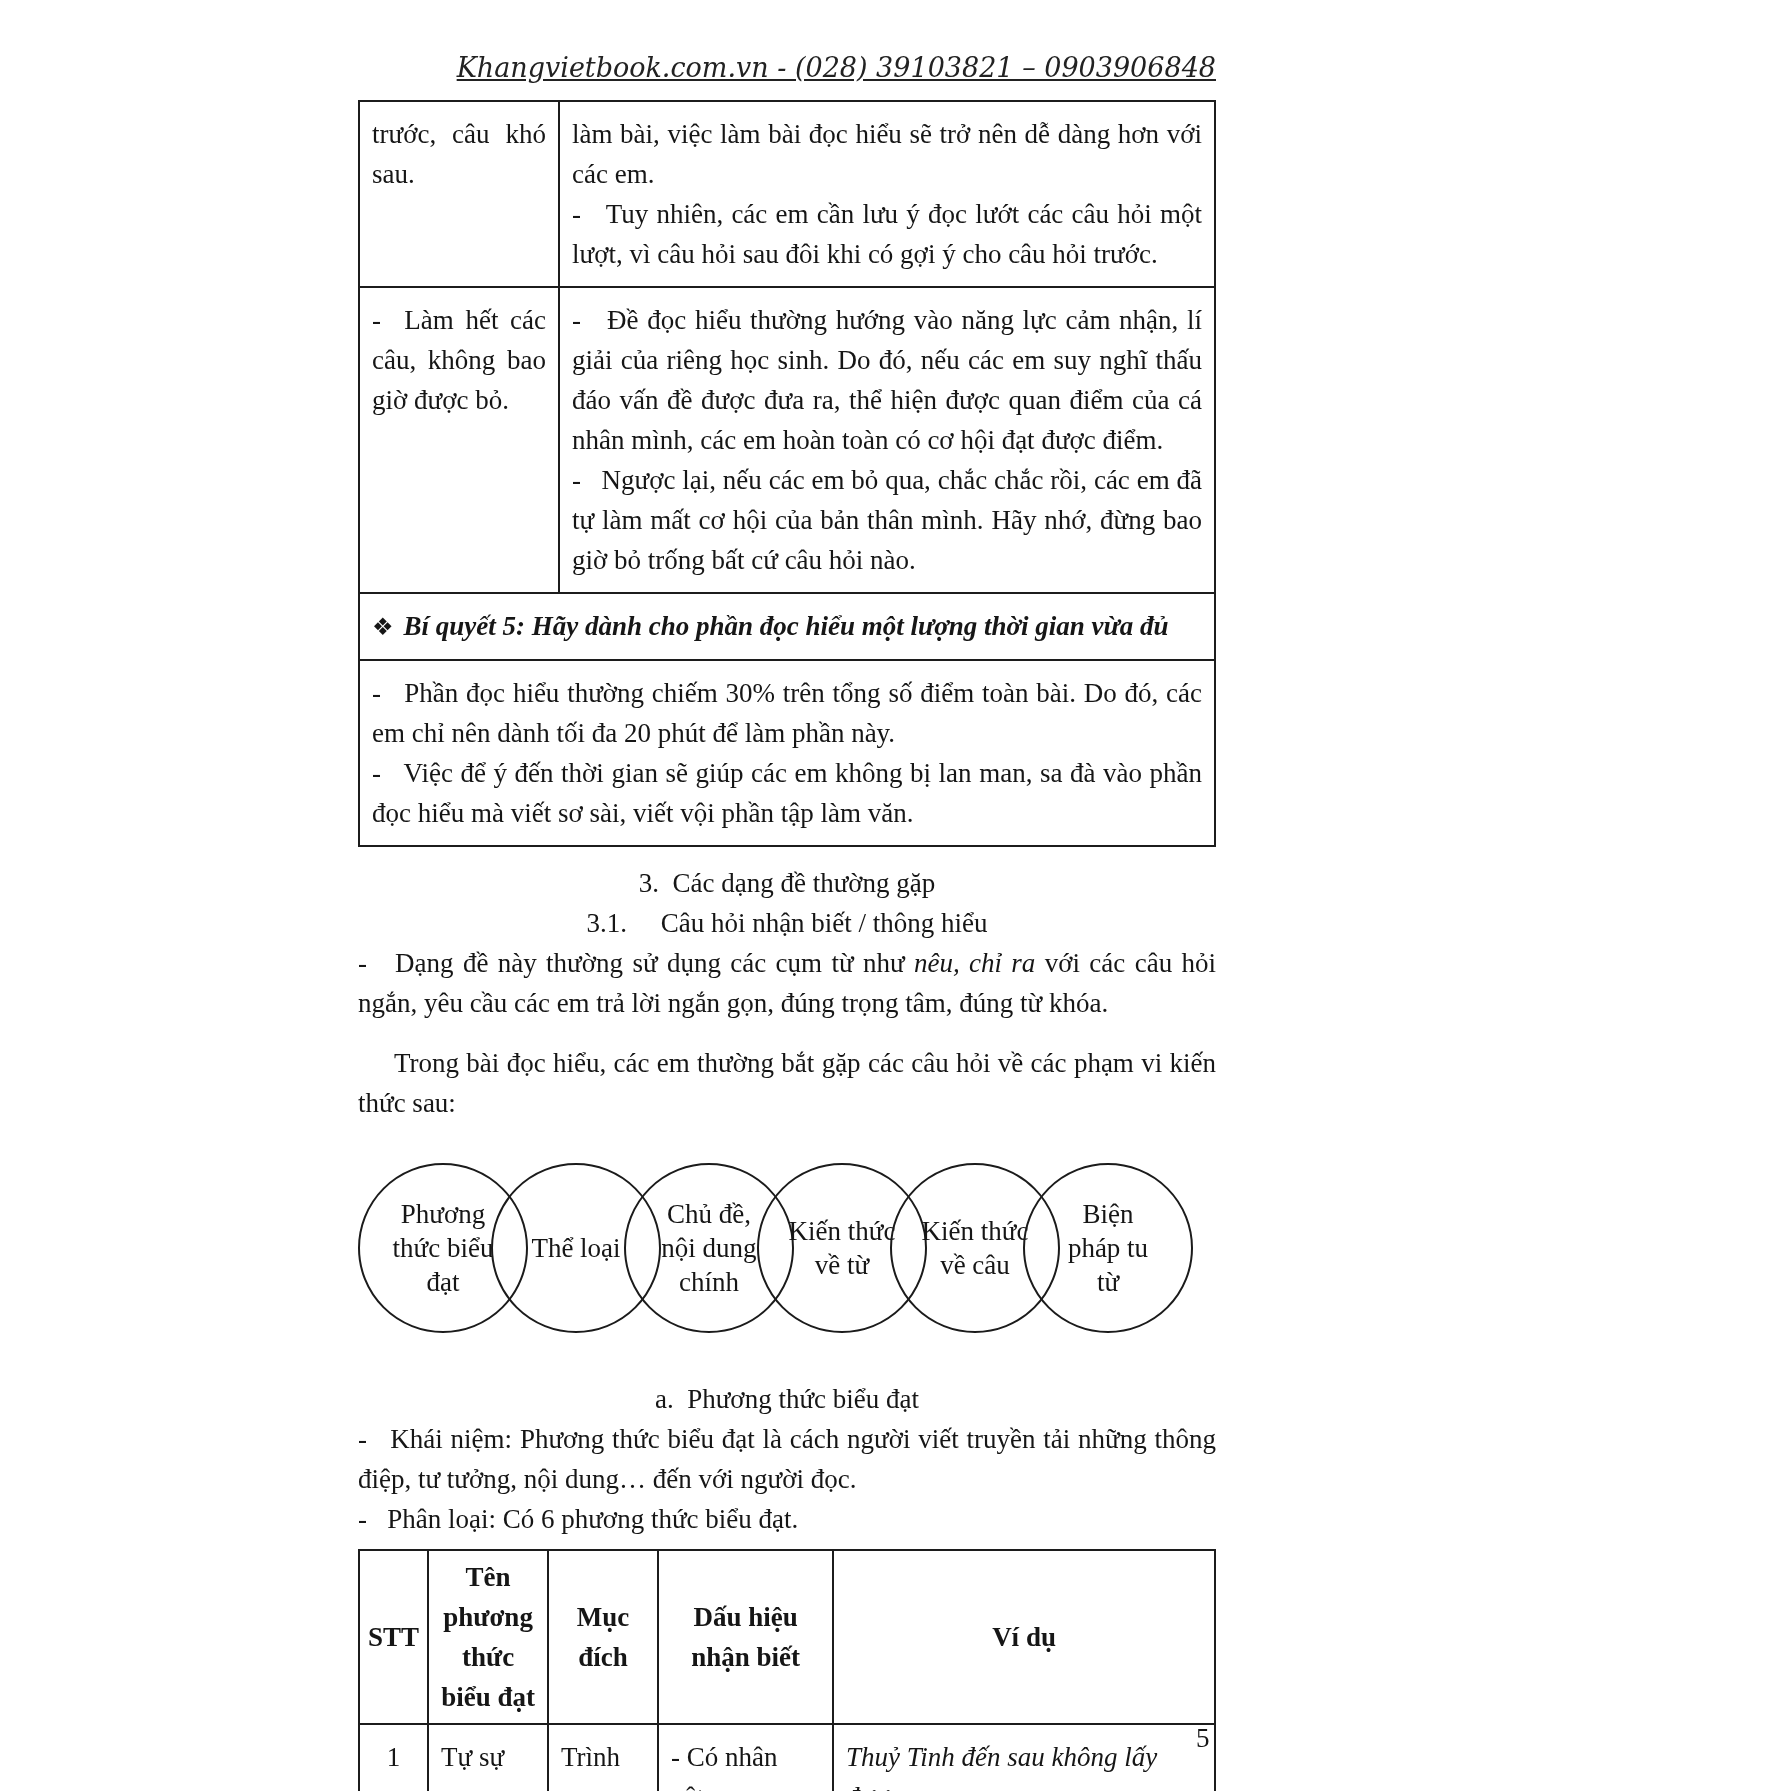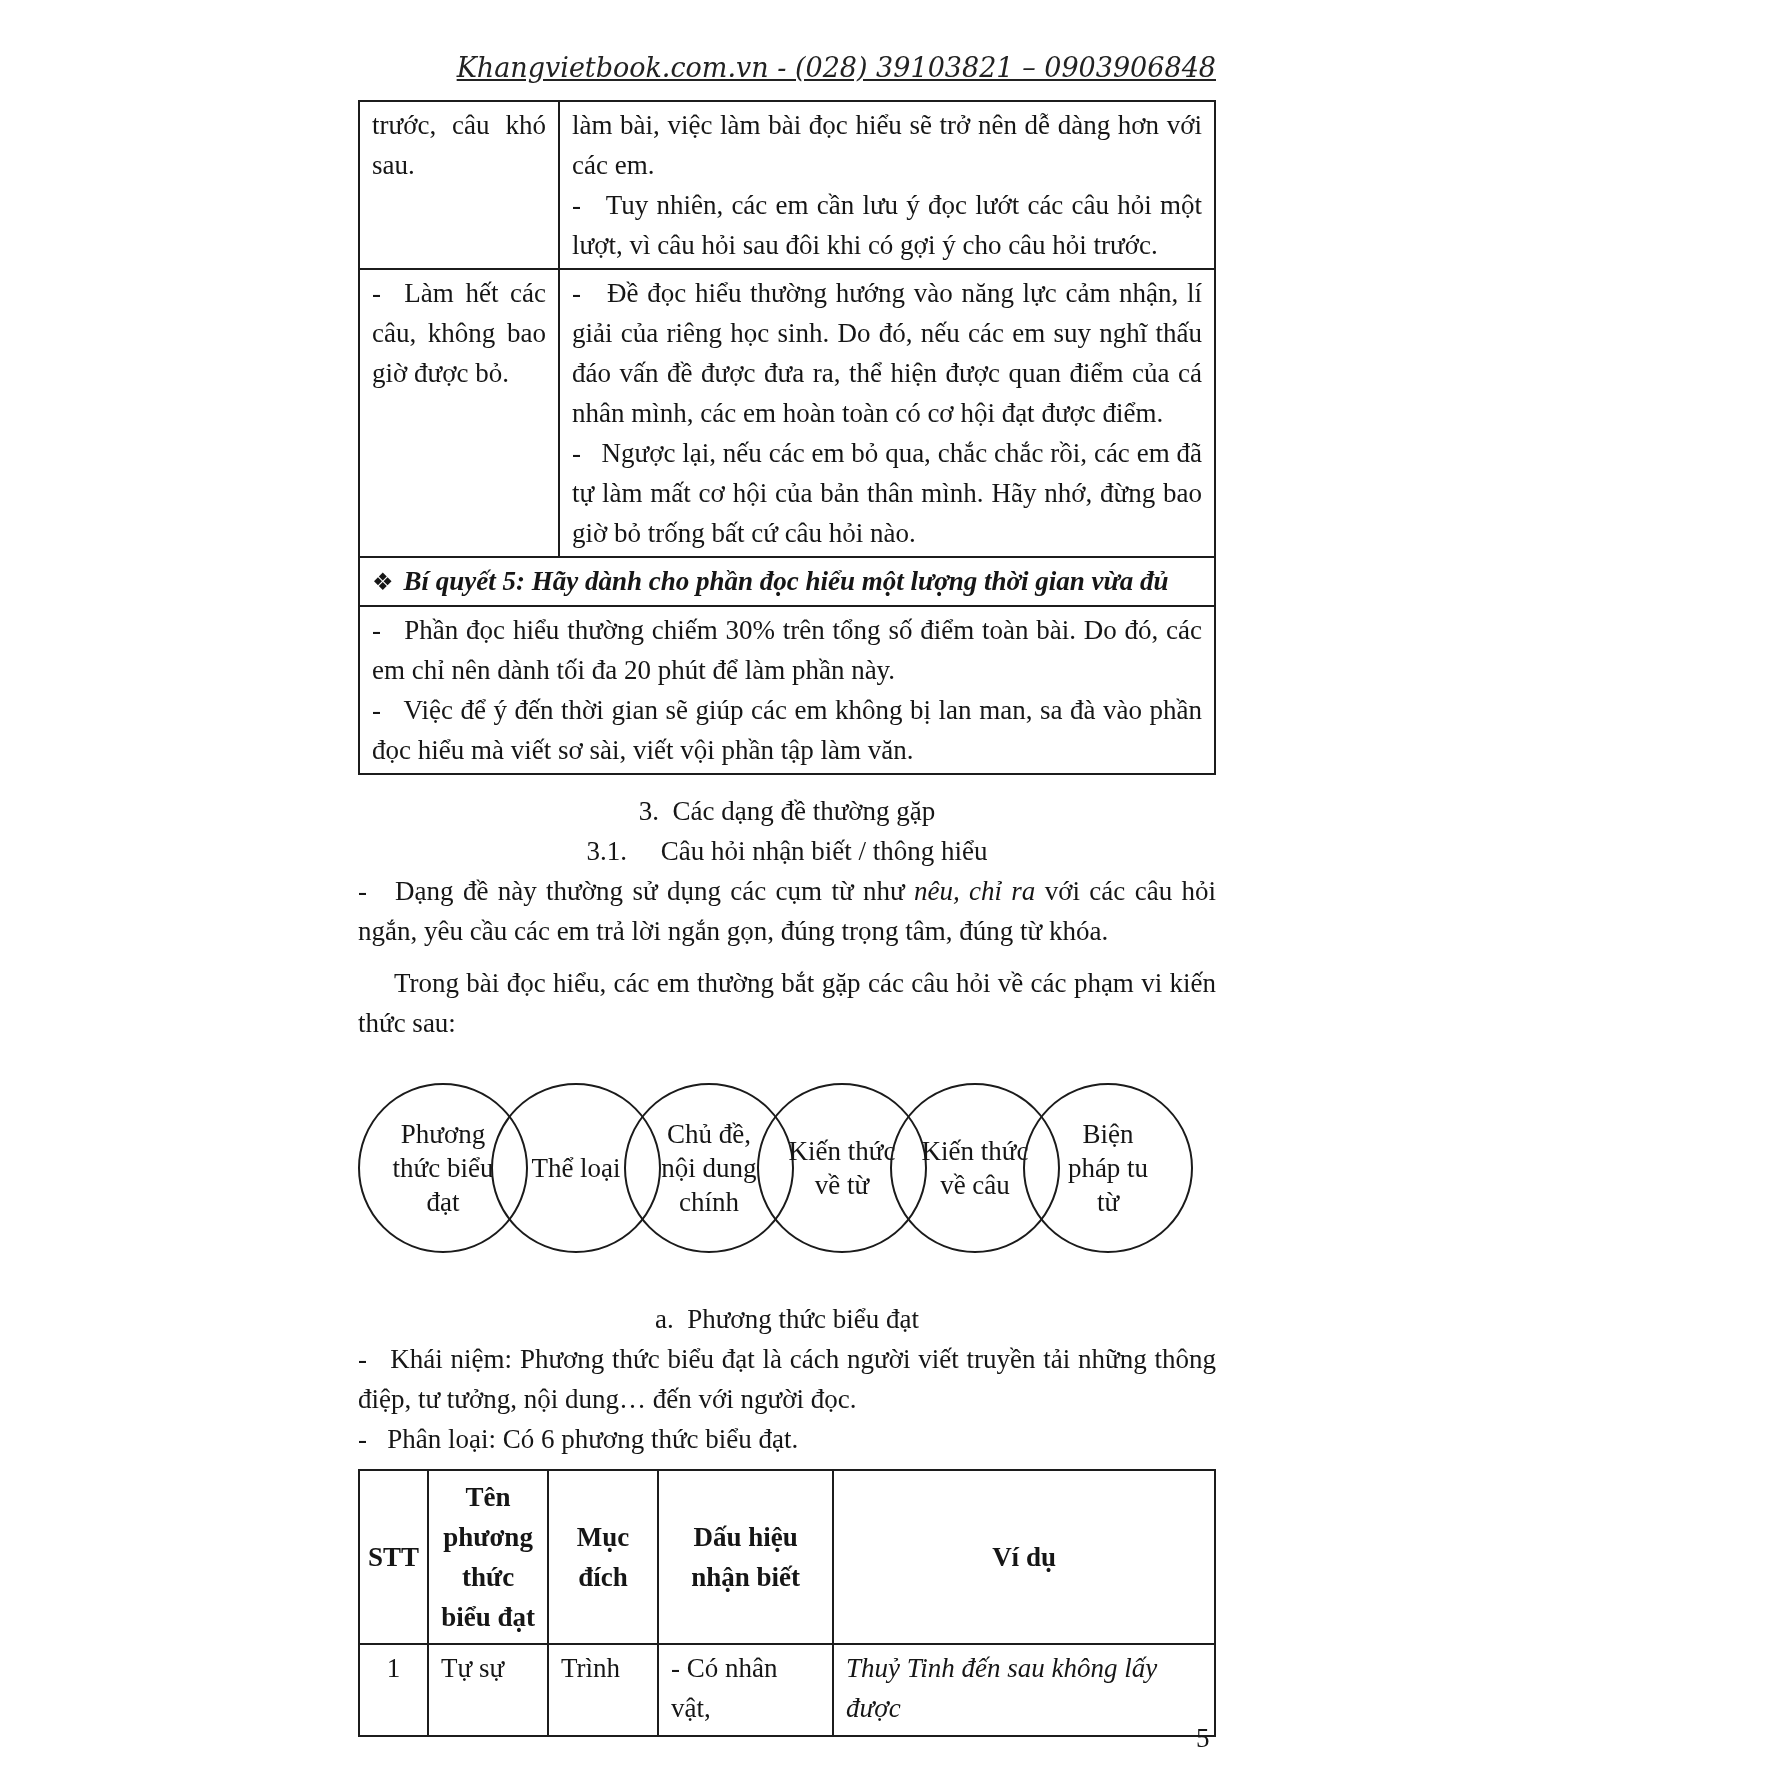--- a/index.html
+++ b/index.html
@@ -20,30 +20,30 @@
     text-align:right;
     font-style:italic;
     font-family:"DejaVu Serif", serif;
     font-size:27px;
     text-decoration:underline;
     margin-bottom:12px;
     color:#222;
   }
 
   table { border-collapse:collapse; width:100%; }
-  td, th { border:2px solid #1c1c1c; vertical-align:top; padding:3px 12px; }
+  td, th { border:2px solid #1c1c1c; vertical-align:top; padding:12px 12px; }
   td p { text-align:justify; }
 
   .tips-left-col { width:200px; }
   .tip5-row { font-weight:bold; font-style:italic;border-radius:20px; }
   .tip5-marker { font-family:"DejaVu Sans", sans-serif; font-style:normal; font-size:24px; padding-right:10px; }
 
   .h-bold { font-weight:normal;text-align:center; }
   .mt16 { margin-top:16px; }
-  .mt4  { margin-top:12px; }
+  .mt4  { margin-top:20px; }
   .jp   { text-align:justify; }
   .indent { text-indent:36px; }
   .it   { font-style:italic; }
 
   .venn { position:relative; height:184px; margin:34px 0 38px 0; }
   .circle {
     position:absolute; top:6px;
     width:170px; height:170px;
     border:2px solid #1b1b1b;
     border-radius:50%;

